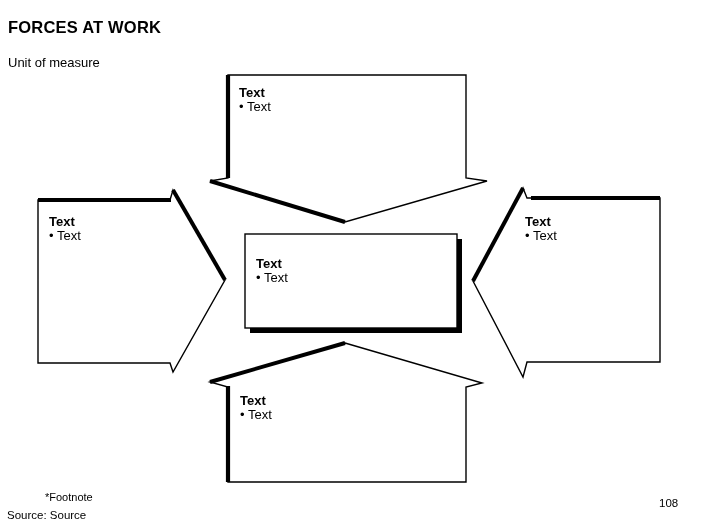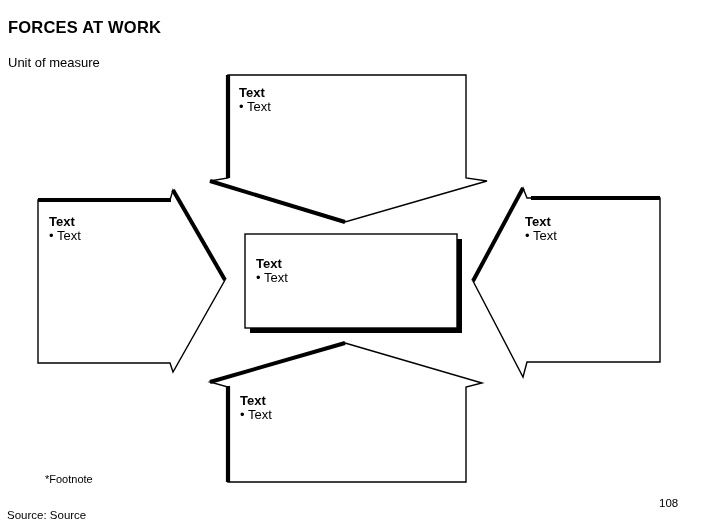--- a/index.html
+++ b/index.html
@@ -23,21 +23,21 @@
   }
   .diagram-svg{left:0;top:0;width:706px;height:529px;}
   .label{font-size:13px;line-height:14px;white-space:nowrap;}
   .label .heading{font-weight:bold;}
   .label .bullet{}
   .label-top{left:239px;top:86px;}
   .label-left{left:49px;top:215px;}
   .label-right{left:525px;top:215px;}
   .label-bottom{left:240px;top:394px;}
   .label-center{left:256px;top:257px;}
-  .footnote{left:45px;top:473px;font-size:11px;}
+  .footnote{left:45px;top:491px;font-size:11px;}
   .source{left:7px;top:509px;font-size:11.5px;}
   .pagenum{left:659px;top:497px;font-size:11.5px;}
 </style>
 </head>
 <body>
 
 <div class="slide">
 
   <div class="abs title">FORCES AT WORK</div>
   <div class="abs subtitle">Unit of measure</div>

